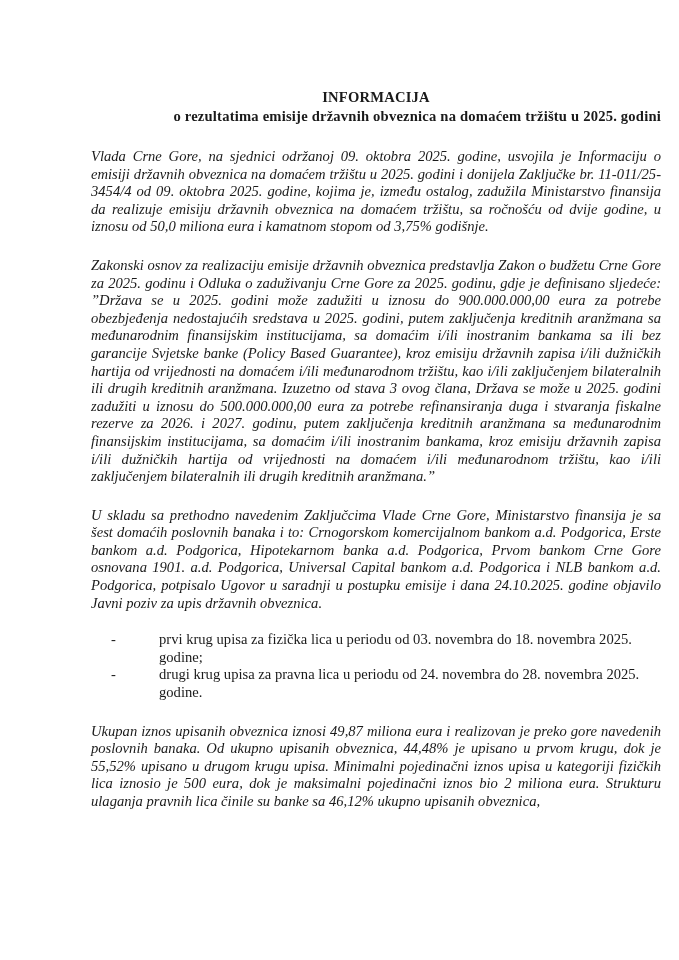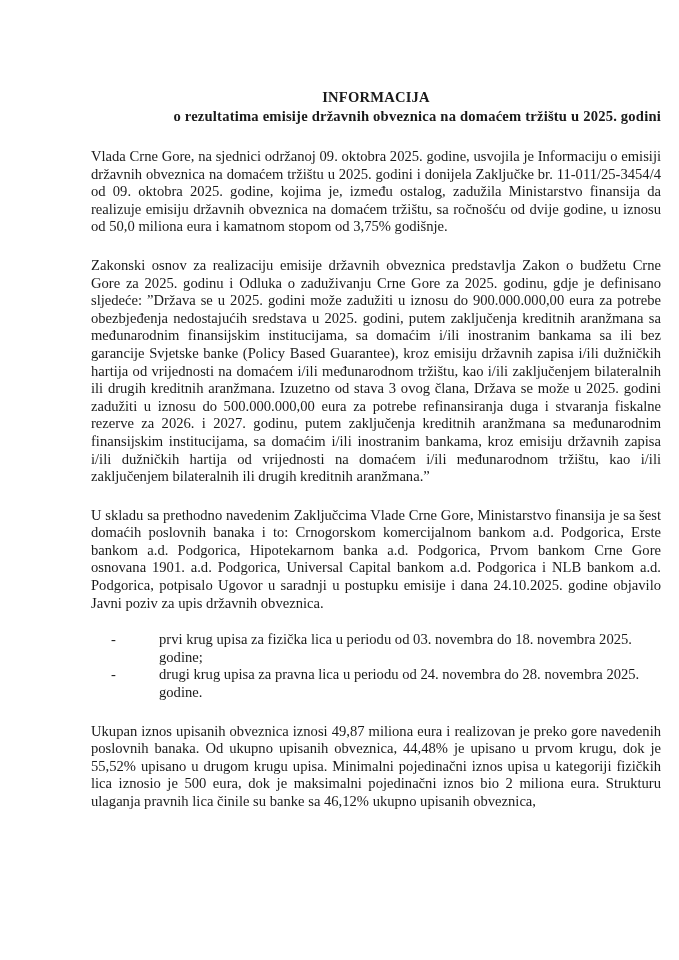--- a/index.html
+++ b/index.html
@@ -45,22 +45,22 @@
 
   .body-text {
     margin: 0;
     font-size: 14.6px;
     line-height: 17.6px;
     text-align: justify;
     text-justify: inter-word;
     hyphens: none;
   }
 
-  .para-gap-lg { margin-top: 22px; }
-  .para-gap-md { margin-top: 21px; }
+  .para-gap-lg { margin-top: 22px; font-style: italic; }
+  .para-gap-md { margin-top: 21px; font-style: italic; }
 
   .bullet-list {
     margin: 19px 0 0 0;
     padding: 0;
     list-style: none;
   }
   .bullet-item {
     position: relative;
     font-size: 14.6px;
     line-height: 17.6px;

